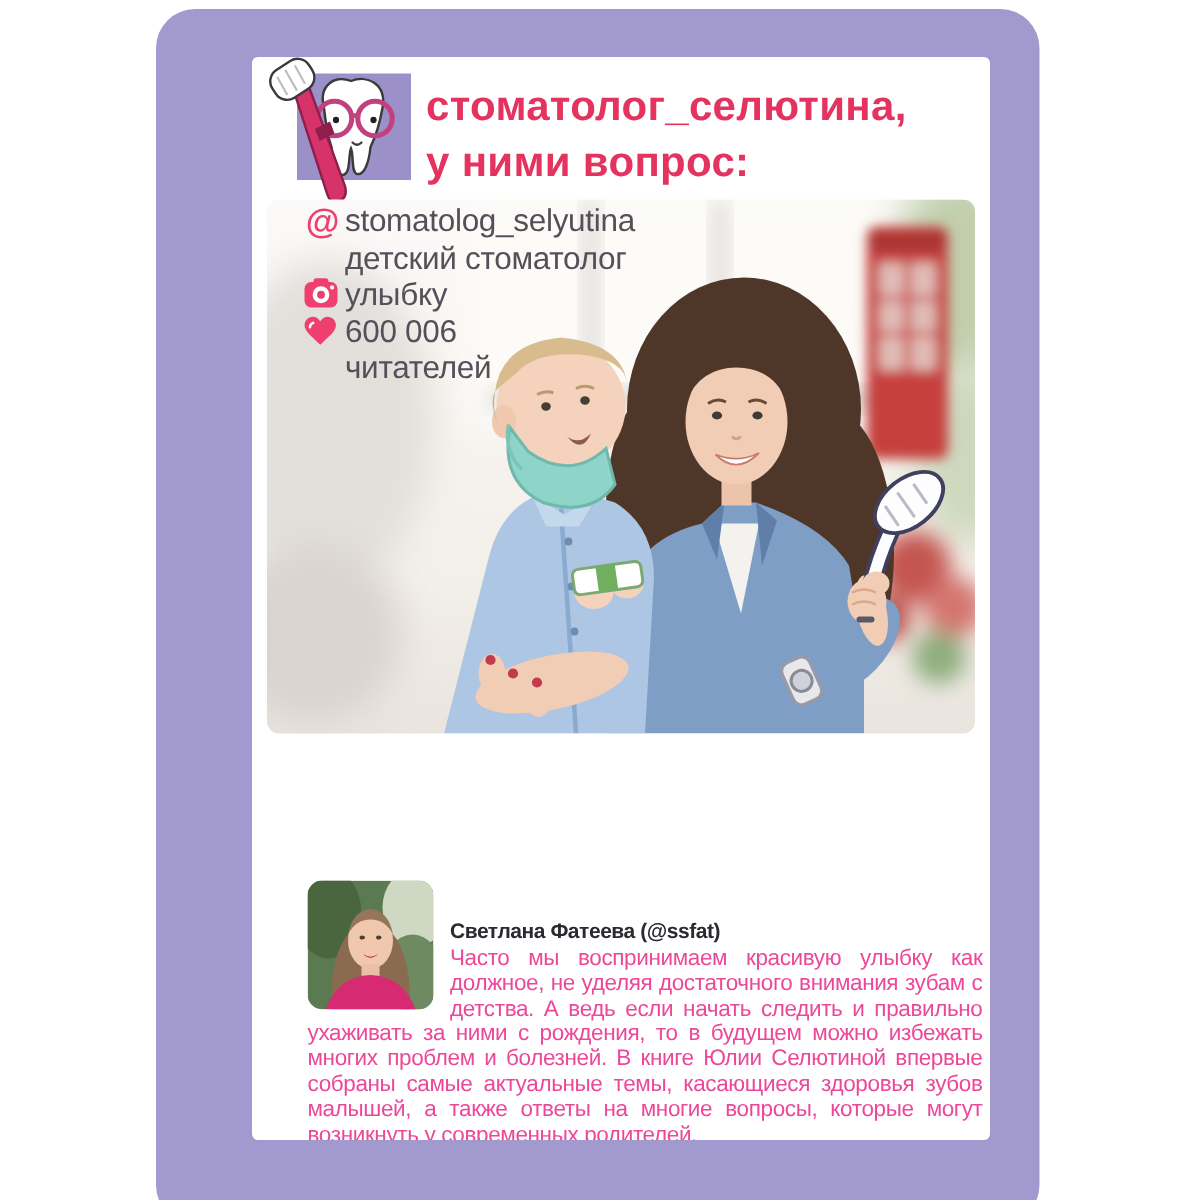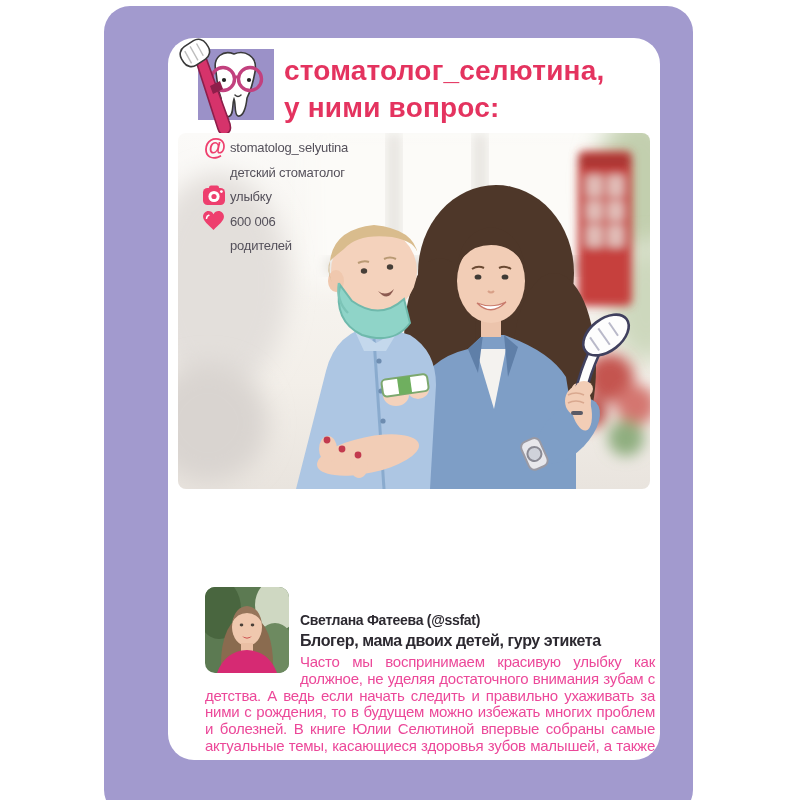--- a/index.html
+++ b/index.html
@@ -3,39 +3,39 @@
 <meta charset="utf-8">
 <style>
   * { margin:0; padding:0; box-sizing:border-box; }
   html,body { width:800px; height:800px; background:#ffffff; font-family:"Liberation Sans", sans-serif; }
   .page { position:relative; width:800px; height:800px; overflow:hidden; background:#ffffff; }
 
   .panel { position:absolute; left:104px; top:6px; width:589px; height:810px;
            background:#a29ace; border-radius:26px; }
 
   .card { position:absolute; left:64px; top:32px; width:492px; height:722px;
-          background:#ffffff; border-radius:26px; overflow:hidden; }
+          background:#ffffff; border-radius:4px; overflow:hidden; }
 
   
   .mascot { position:absolute; left:6px; top:0; width:106px; height:120px; }
 
   
   .header-title { position:absolute; left:116px; top:14px; width:370px;
                   font-weight:bold; font-size:28px; line-height:37px;
                   color:#e4335f; letter-spacing:.2px; }
 
   
   .photo { position:absolute; left:10px; top:95px; width:472px; height:356px;
            border-radius:8px; overflow:hidden; background:linear-gradient(180deg,#fbfaf8 0%,#f3efe9 70%,#e9e4de 100%); }
 
   
   .info { position:absolute; left:34px; top:97px; width:260px; }
   .info-icon { position:absolute; left:0; width:26px; text-align:center; }
   .at-glyph { font-size:23px; font-weight:bold; color:#ee3f6e; line-height:24px; }
-  .info-lines { position:absolute; left:28px; top:1px; font-size:13px; line-height:24.5px;
+  .info-lines { position:absolute; left:28px; top:1px; font-size:21px; line-height:24.5px;
                 color:#54505a; letter-spacing:-0.2px; white-space:nowrap; }
   .ic-at { top:0px; }
   .ic-cam { top:50px; }
   .ic-heart { top:75px; }
 
   
   .hashtag { position:absolute; left:36px; top:456px; font-weight:bold; font-size:36px;
              line-height:42px; color:#e4335f; letter-spacing:.3px; white-space:nowrap; }
 
   
@@ -224,21 +224,21 @@
           <svg width="23" height="21" viewBox="0 0 22 20">
             <path d="M11,19 C6,14 1,10.5 1,6.5 C1,3.4 3.4,1 6.2,1 C8.2,1 10,2.2 11,4 C12,2.2 13.8,1 15.8,1 C18.6,1 21,3.4 21,6.5 C21,10.5 16,14 11,19 Z" fill="#ee3f6e"></path>
             <path d="M6.5,5 Q4.5,5.6 4.4,7.8" fill="none" stroke="#ffffff" stroke-width="1.6" stroke-linecap="round"></path>
           </svg>
         </div>
         <div class="info-lines">
           <div>stomatolog_selyutina</div>
           <div>детский стоматолог</div>
           <div>улыбку</div>
           <div>600 006</div>
-          <div>родителей</div>
+          <div>читателей</div>
         </div>
       </div>
 
 
       <div class="review">
         <div class="avatar">
           <svg width="84" height="86" viewBox="0 0 84 86">
             <rect width="84" height="86" fill="#5c7a52"></rect>
             <ellipse cx="14" cy="22" rx="22" ry="30" fill="#49663f"></ellipse>
             <ellipse cx="72" cy="18" rx="22" ry="26" fill="#cfd8c2"></ellipse>
@@ -247,19 +247,18 @@
             <ellipse cx="42" cy="40" rx="15" ry="19" fill="#f0c8ae"></ellipse>
             <path d="M27,36 Q30,20 42,19 Q54,20 57,36 Q52,26 42,26 Q32,26 27,36 Z" fill="#96755a"></path>
             <ellipse cx="36.5" cy="38" rx="1.8" ry="1.4" fill="#4a4038"></ellipse>
             <ellipse cx="47.5" cy="38" rx="1.8" ry="1.4" fill="#4a4038"></ellipse>
             <path d="M37,49 Q42,52.5 47,49 Q42,54 37,49 Z" fill="#c0272f"></path>
             <rect x="36" y="56" width="12" height="9" fill="#eabfa4"></rect>
             <path d="M12,86 Q20,64 42,63 Q64,64 72,86 Z" fill="#d62a73"></path>
           </svg>
         </div>
         <div class="review-name">Светлана Фатеева (@ssfat)</div>
-        <div class="review-role">Блогер, мама двоих детей, гуру этикета</div>
         <div class="review-text">Часто мы воспринимаем красивую улыбку как должное, не уделяя достаточного внимания зубам с детства. А ведь если начать следить и правильно ухаживать за ними с рождения, то в будущем можно избежать многих проблем и болезней. В книге Юлии Селютиной впервые собраны самые актуальные темы, касающиеся здоровья зубов малышей, а также ответы на многие вопросы, которые могут возникнуть у современных родителей.</div>
       </div>
 
     </div>
   </div>
 </div>
 
 </body></html>

